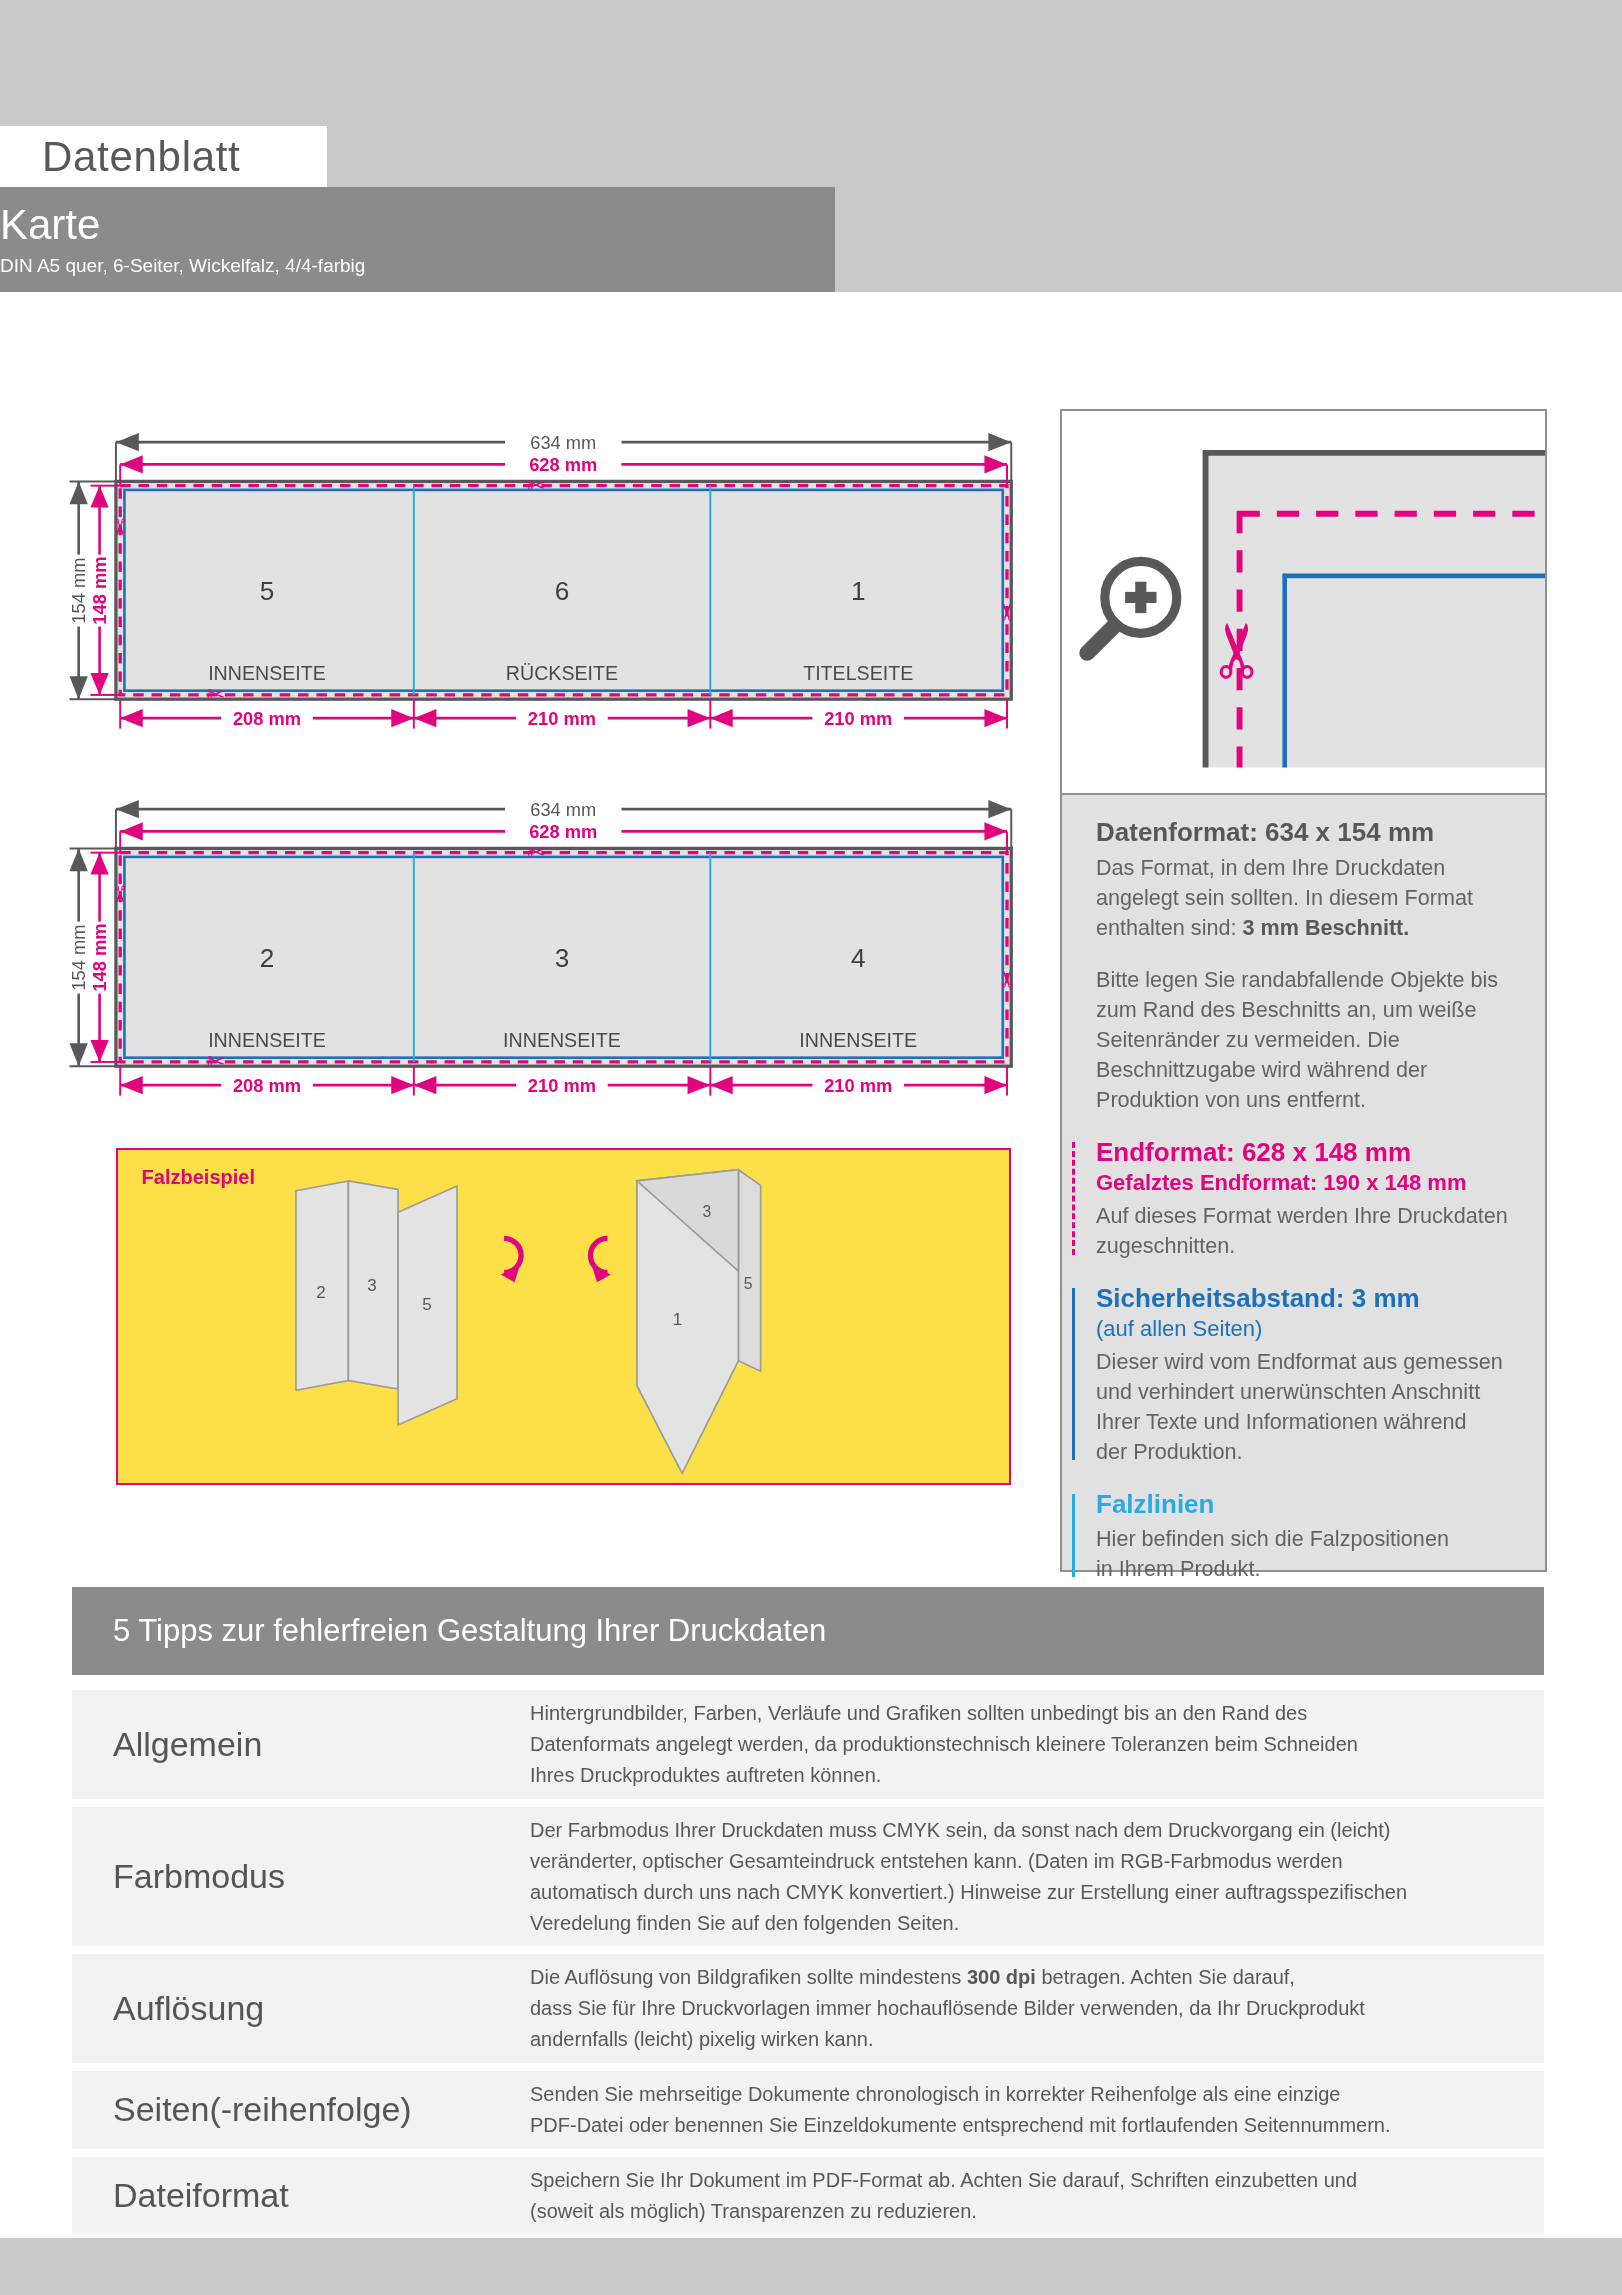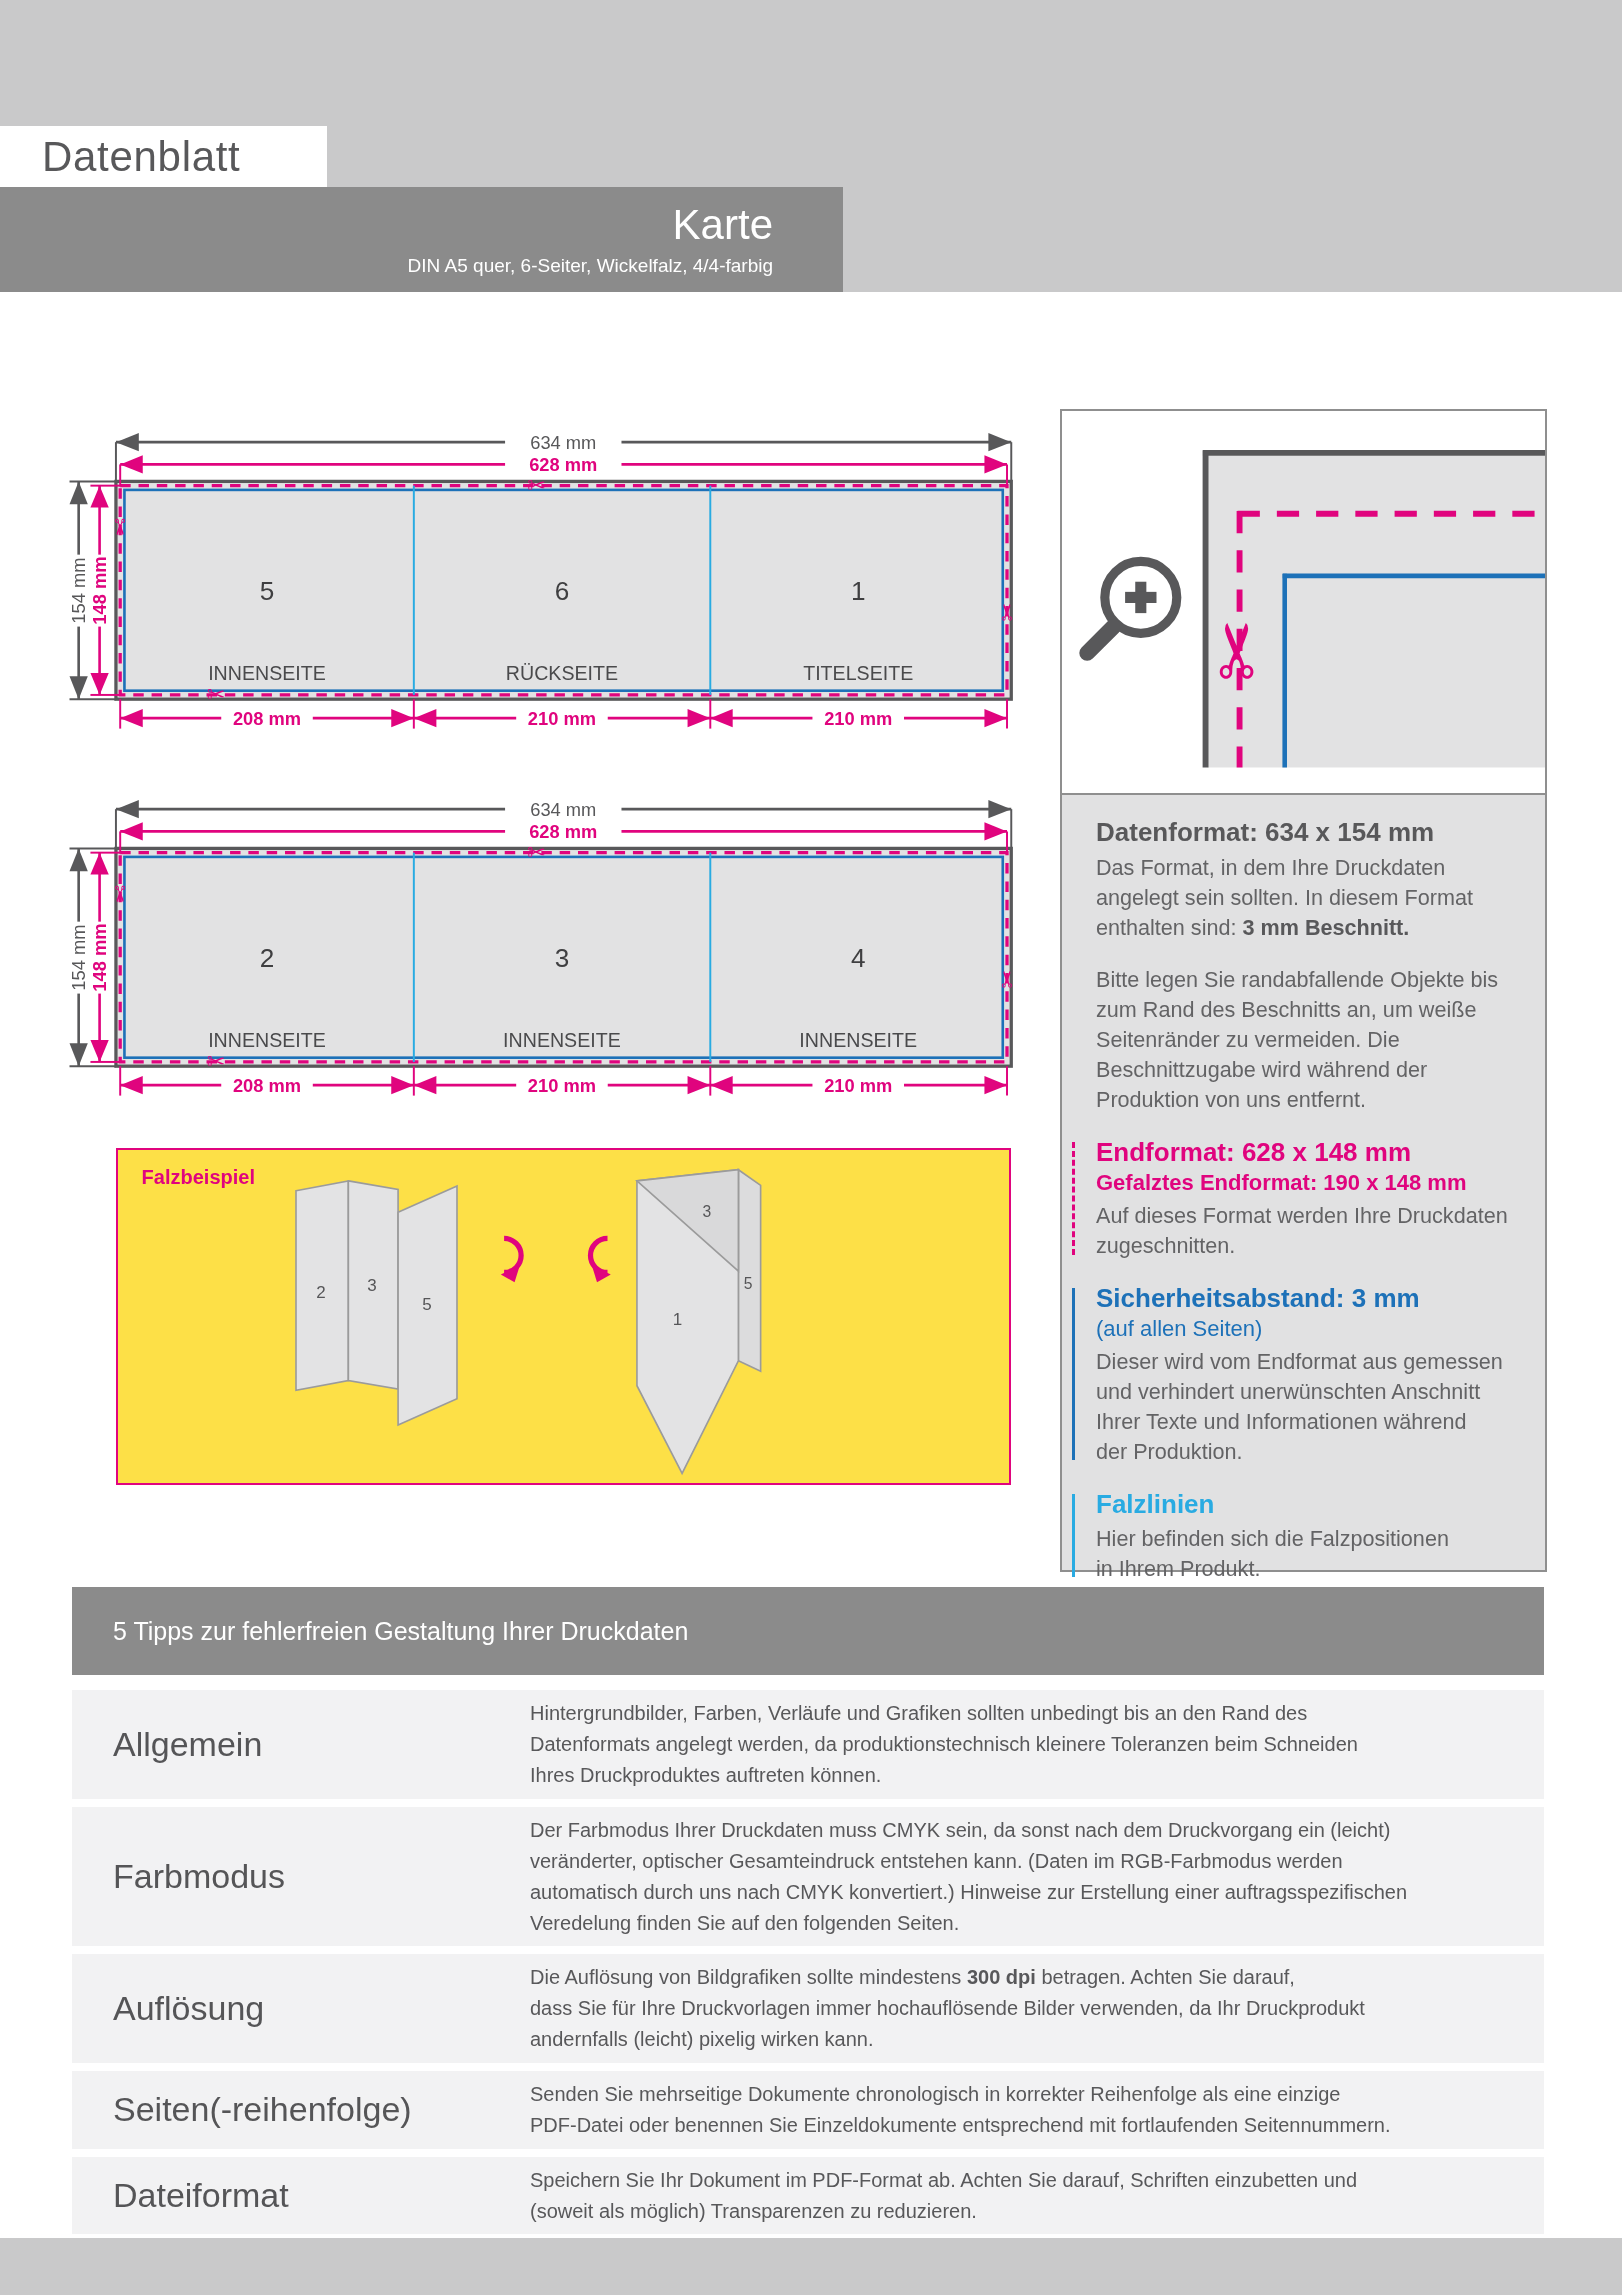--- a/index.html
+++ b/index.html
@@ -4,21 +4,21 @@
 <style>
   html,body{margin:0;padding:0;background:#fff;}
   #page{position:relative;width:1623px;height:2295px;background:#ffffff;overflow:hidden;
         font-family:"Liberation Sans", sans-serif;color:#58585a;}
   
   .top-band{position:absolute;left:0;top:0;width:1623px;height:292px;background:#c9c9ca;}
   .datenblatt-box{position:absolute;left:0;top:126px;width:327px;height:62px;background:#ffffff;
         display:flex;align-items:center;}
   .datenblatt-box span{font-size:42px;color:#58585a;padding-left:42px;letter-spacing:0.7px;}
   .title-band{position:absolute;left:0;top:187px;width:831px;height:105px;background:#8b8b8b;
-        display:flex;flex-direction:column;justify-content:center;align-items:flex-end;padding-right:12px;}
+        display:flex;flex-direction:column;justify-content:center;padding-right:4px;}
   .title-band .ttl{font-size:42px;color:#ffffff;margin-right:58px;line-height:46px;}
   .title-band .sub{font-size:19px;color:#ffffff;margin-right:58px;margin-top:6.5px;}
   
   .diag{position:absolute;left:39px;width:1008px;height:327px;}
   #diag1{top:416px;} #diag2{top:783px;}
   
   .fold-box{position:absolute;left:116px;top:1148px;width:895px;height:337px;background:#fde047;
         border:2.6px solid #e0047e;box-sizing:border-box;}
   .fold-box .fold-title{position:absolute;left:23.6px;top:15.7px;font-size:20px;font-weight:bold;color:#e0047e;}
   .fold-box svg{position:absolute;left:0;top:0;}
@@ -38,21 +38,21 @@
   .marker.m-cyan{border-left:3.9px solid #29abe2;}
   .block .t-magenta{font-size:26px;font-weight:bold;color:#e0047e;line-height:31px;}
   .block .t-magenta2{font-size:22px;font-weight:bold;color:#e0047e;line-height:29px;}
   .block .t-blue{font-size:26px;font-weight:bold;color:#1d71b8;line-height:31px;}
   .block .t-blue2{font-size:22px;color:#1d71b8;line-height:29px;}
   .block .t-cyan{font-size:26px;font-weight:bold;color:#29abe2;line-height:31px;}
   .block p{margin:3.9px 0 0 0 !important;}
   
   .tips-bar{position:absolute;left:72px;top:1587px;width:1472px;height:88px;background:#8b8b8b;
         display:flex;align-items:center;}
-  .tips-bar span{color:#ffffff;font-size:25px;padding-left:41px;}
+  .tips-bar span{color:#ffffff;font-size:31px;padding-left:41px;}
   .tips-rows{position:absolute;left:72px;top:1690px;width:1472px;}
   .tip-row{display:flex;background:#f2f2f3;margin-bottom:7.9px;padding:7.9px 0;}
   .tip-label{flex:0 0 458px;display:flex;align-items:center;}
   .tip-label span{font-size:34px;color:#555557;padding-left:41px;}
   .tip-body{flex:1;font-size:20px;line-height:31px;color:#58585a;white-space:pre-line;
         display:flex;align-items:center;padding-right:23.6px;}
   .tip-body b{font-weight:bold;}
   .footer-band{position:absolute;left:0;top:2238px;width:1623px;height:58px;background:#c9c9ca;}
   svg text{font-family:"Liberation Sans", sans-serif;}
 </style>

